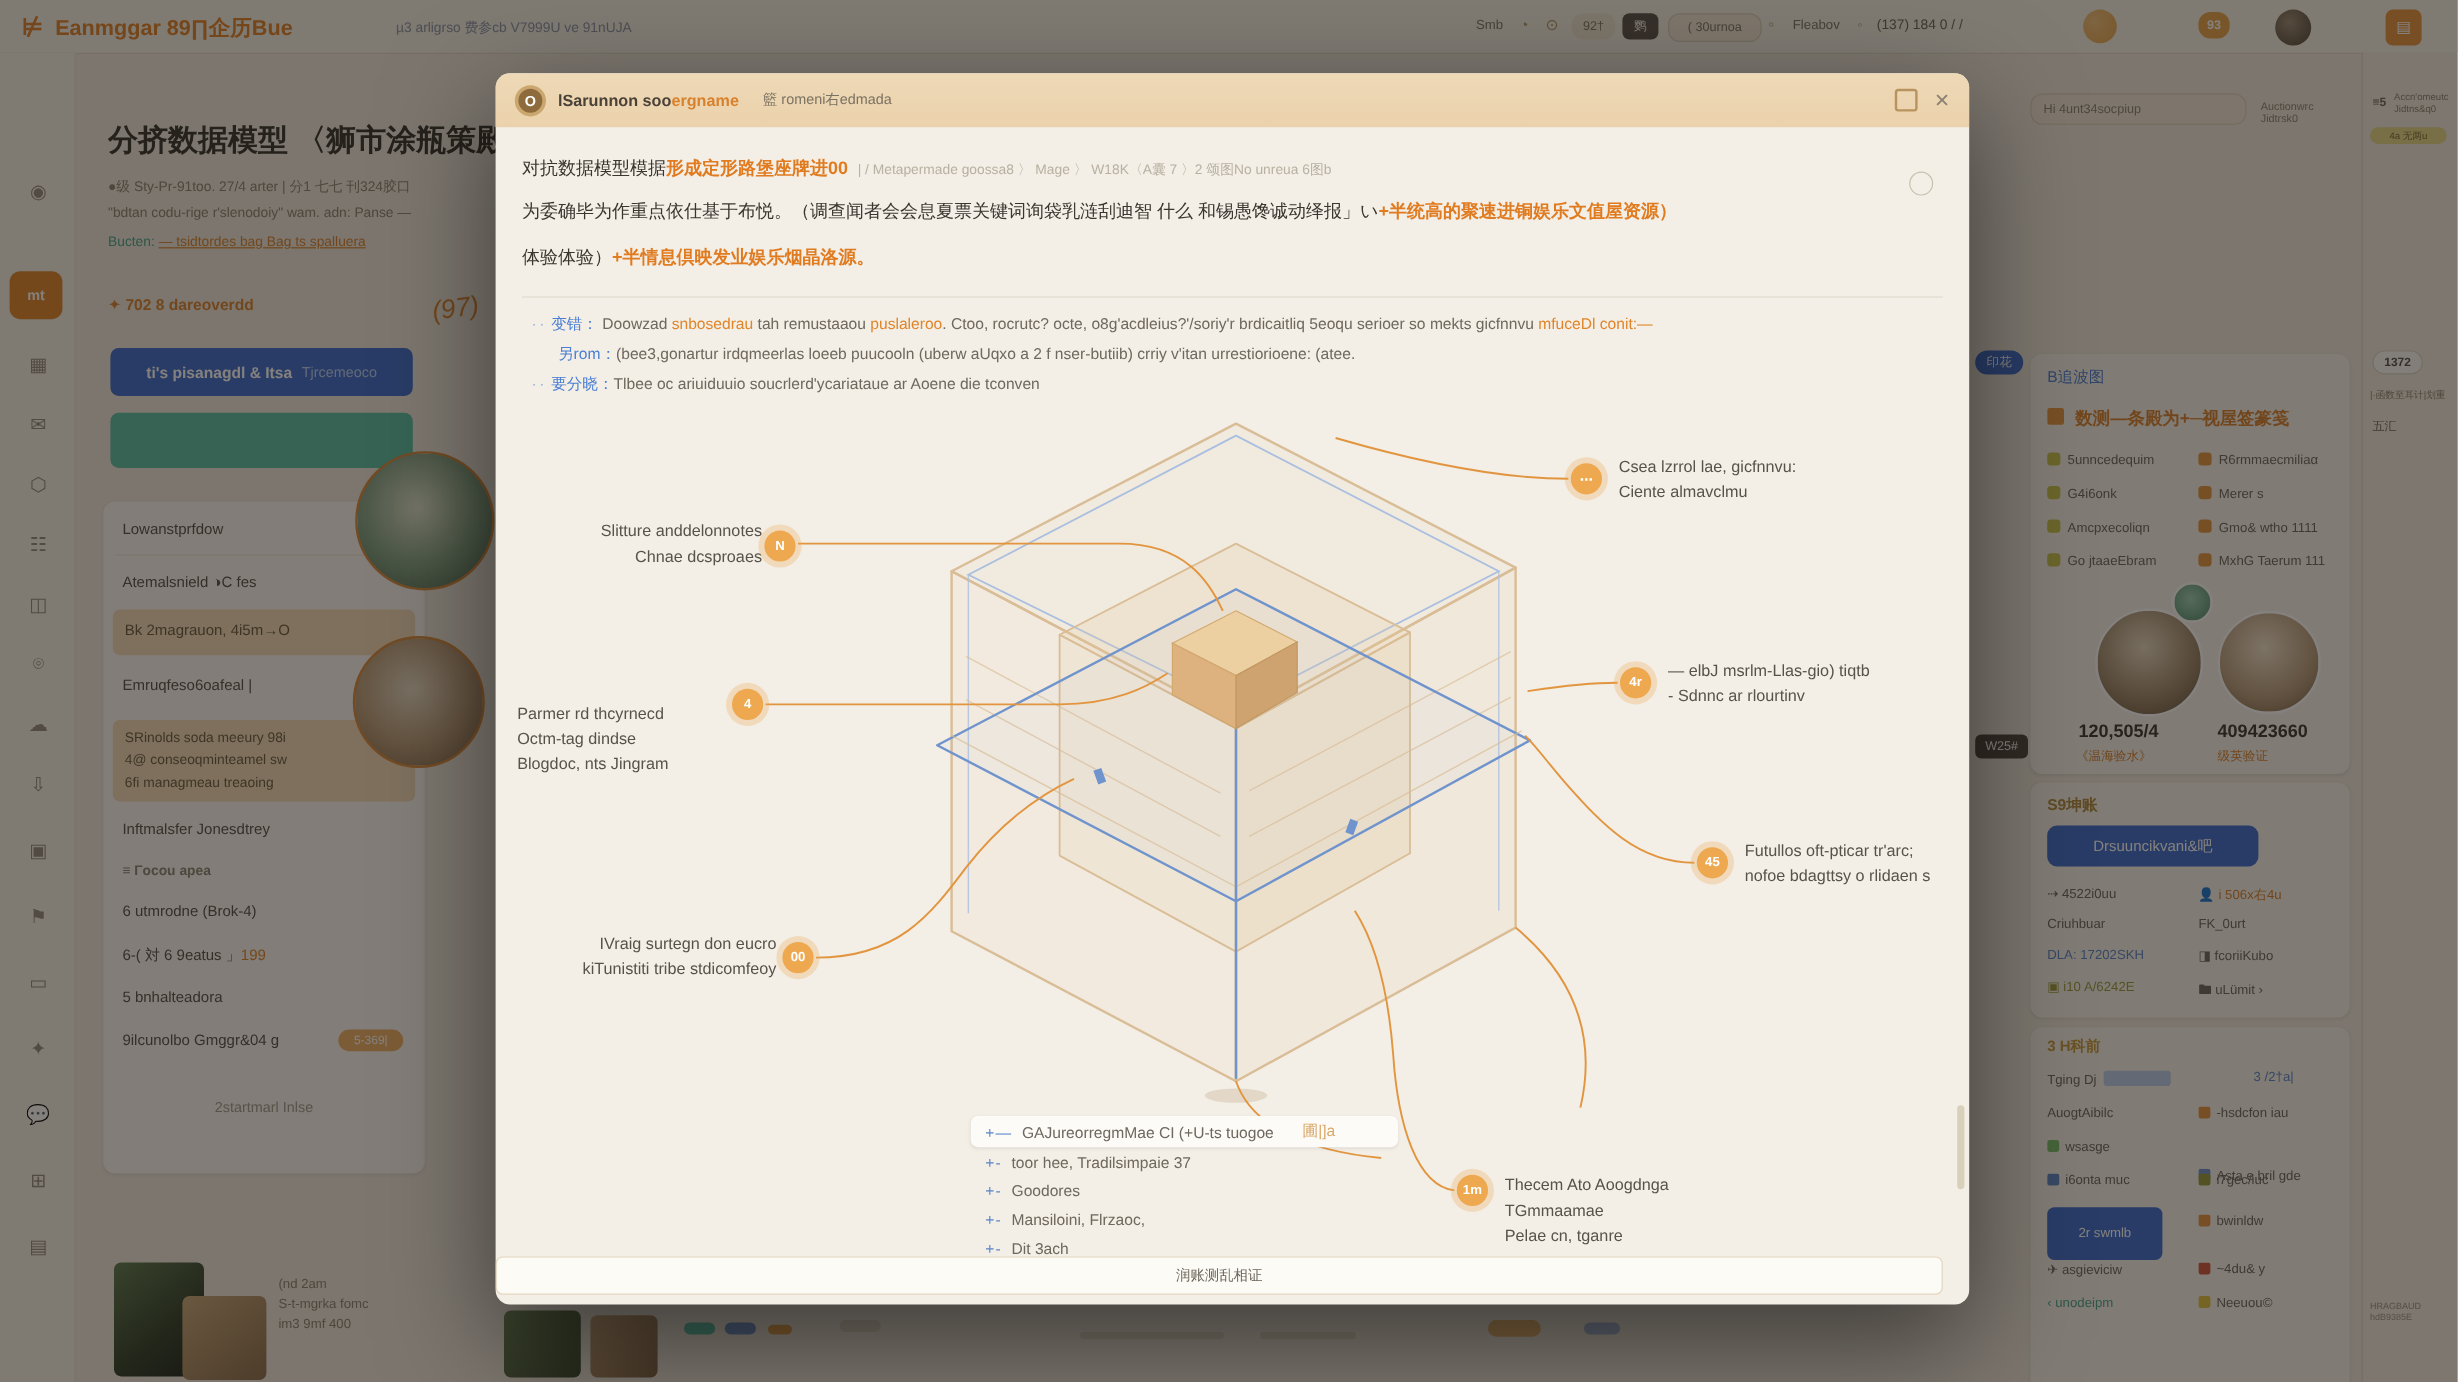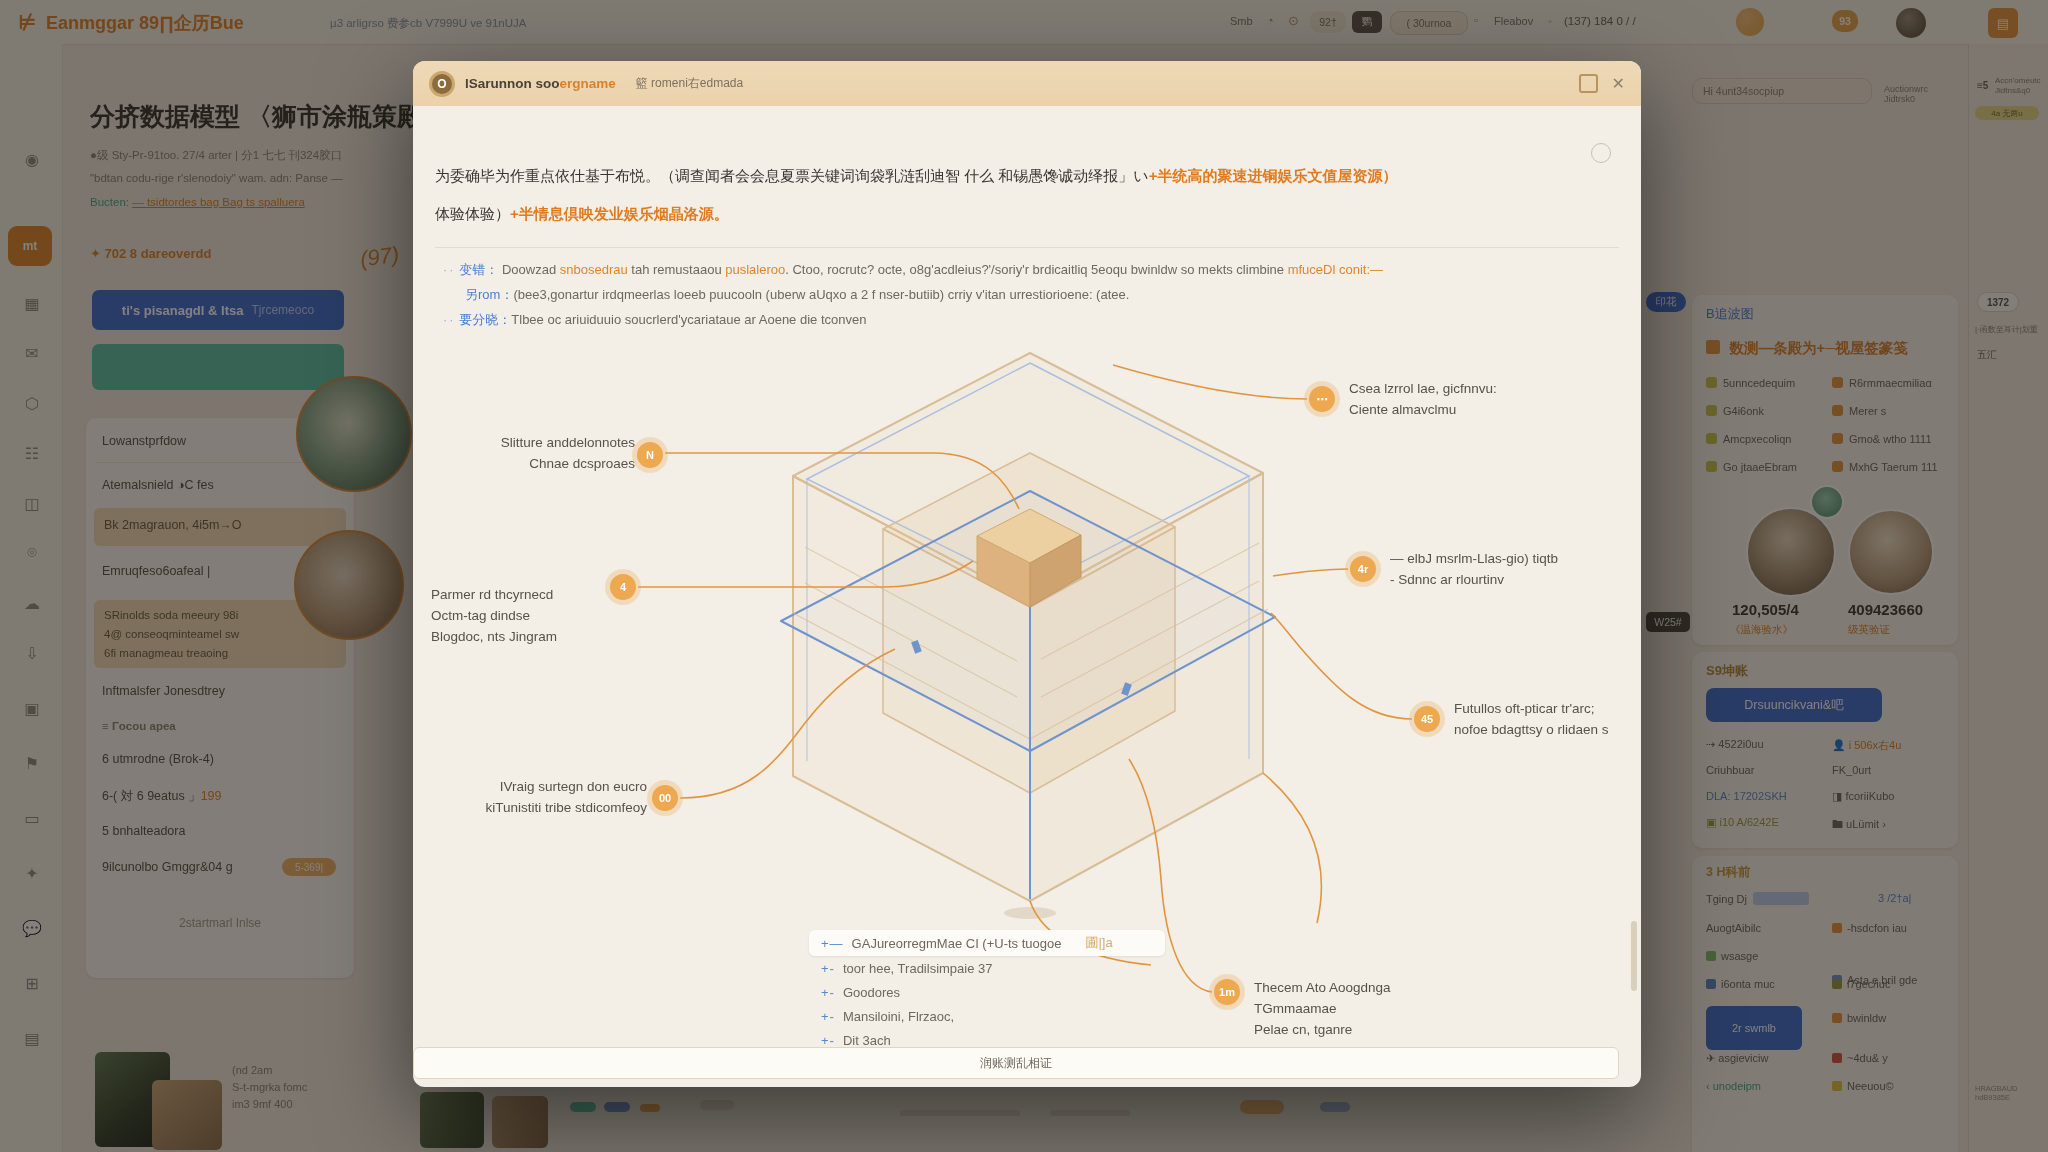--- a/index.html
+++ b/index.html
@@ -250,32 +250,35 @@
       <span class="m-title">
         <span>lSarunnon soo</span><span class="org">ergname</span>
       </span>
       <span class="m-sub">籃 romeni右edmada</span>
       <span style="margin-left:auto;display:flex;gap:14px;align-items:center;">
         <span style="width:15px;height:15px;border:2px solid #b9935d;border-radius:3px;display:inline-block;"></span>
         <span style="font-size:16px;color:#8b8173;font-weight:bold;">✕</span>
       </span>
     </div>
 
+    <div class="abs m-p" style="top:70px;">
+      <span>对抗数据模型模据</span><span class="hl">形成定形路堡座牌进00</span><span class="lnks">| / Metapermade goossa8 〉 Mage 〉 W18K〈A囊 7 〉2 颂图No unreua 6图b</span>
+    </div>
     <div class="abs m-p" style="top:106px;">
       <span>为委确毕为作重点依仕基于布悦。（调查闻者会会息夏票关键词询袋乳涟刮迪智 什么 和锡愚馋诚动绎报」い</span><span class="hl">+半统高的聚速进铜娱乐文值屋资源）</span>
     </div>
     <div class="abs m-p" style="top:144px;">
       <span>体验体验）</span><span class="hl">+半情息倶映发业娱乐烟晶洛源。</span>
     </div>
     <div class="abs m-div"></div>
     <div class="abs" style="left:1178px;top:82px;width:18px;height:18px;border:1.5px solid #c9c1b1;border-radius:50%;"></div>
 
     <div class="abs bul" style="top:200px;">
       <span class="pre">··</span> <span class="lbl">变错：</span>
-      <span>Doowzad </span><span class="org">snbosedrau</span><span> tah remustaaou </span><span class="org">puslaleroo</span><span>. Ctoo, rocrutc? octe, o8g'acdleius?'/soriy'r brdicaitliq 5eoqu bwinldw so mekts climbine </span><span class="org">mfuceDl conit:—</span>
+      <span>Doowzad </span><span class="org">snbosedrau</span><span> tah remustaaou </span><span class="org">puslaleroo</span><span>. Ctoo, rocrutc? octe, o8g'acdleius?'/soriy'r brdicaitliq 5eoqu serioer so mekts gicfnnvu </span><span class="org">mfuceDl conit:—</span>
     </div>
     <div class="abs bul" style="top:225px;left:52px;">
       <span class="lbl">另rom：</span><span>(bee3,gonartur irdqmeerlas loeeb puucooln (uberw aUqxo a 2 f nser-butiib) crriy v'itan urrestiorioene: (atee.</span>
     </div>
     <div class="abs bul" style="top:250px;">
       <span class="pre">··</span> <span class="lbl">要分晓：</span><span>Tlbee oc ariuiduuio soucrlerd'ycariataue ar Aoene die tconven</span>
     </div>
 
     <svg class="abs" style="left:0;top:0;" width="1228" height="1026" viewBox="0 0 1228 1026">
       <g fill="none" stroke="#d9bd96" stroke-width="2" stroke-linejoin="round">

